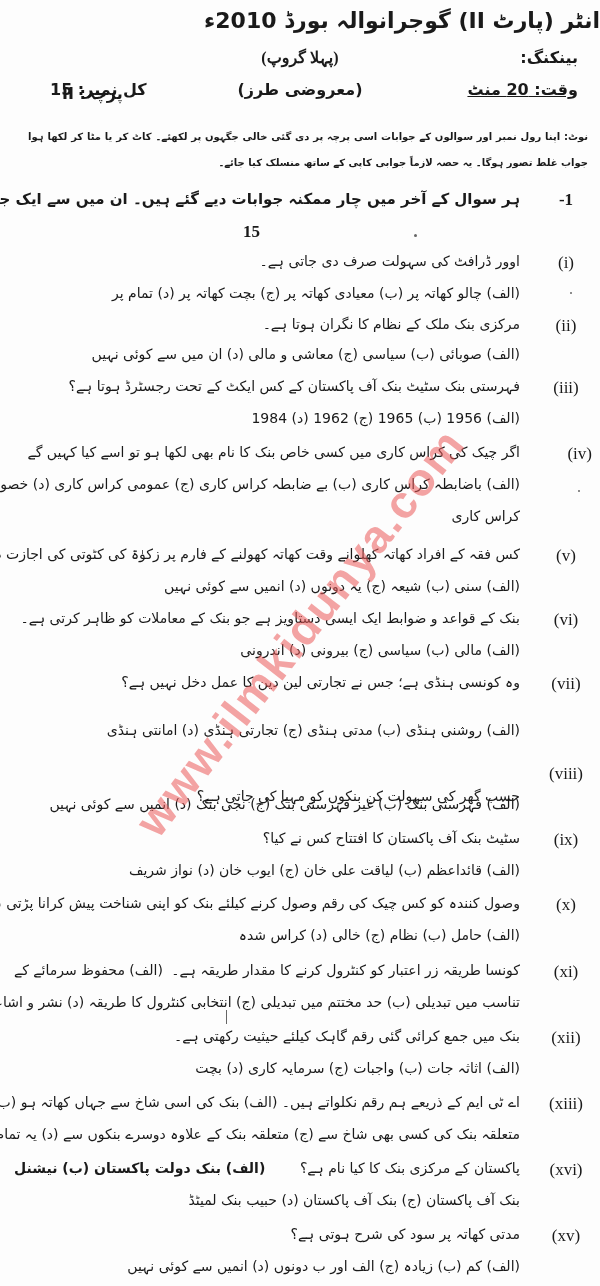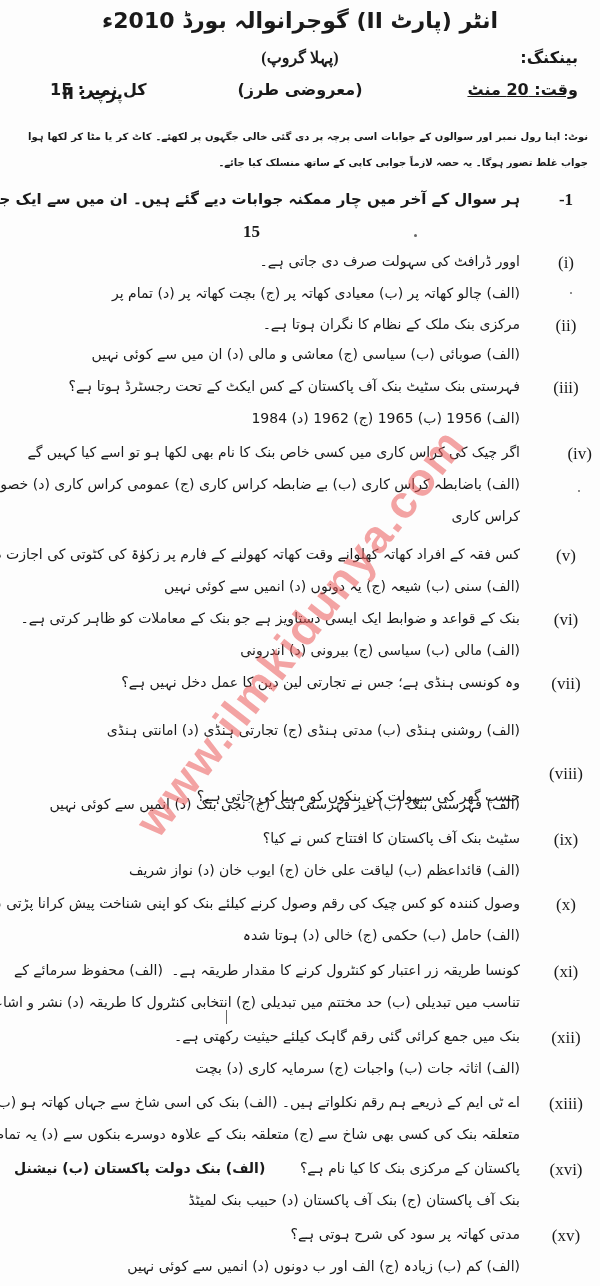--- a/index.html
+++ b/index.html
@@ -18,21 +18,21 @@
     .page {
       position: absolute;
       left: 0; top: 0;
       width: 600px; height: 1286px;
       background: #fdfdfd;
     }
     .title {
       position: absolute;
       top: 8px;
       left: 0; right: 0;
-      text-align: center;
+      text-align: right;
       font-size: 22px;
       font-weight: bold;
       direction: rtl;
       letter-spacing: 0;
     }
     .hdr-cell {
       position: absolute;
       font-size: 16px;
       font-weight: bold;
       direction: rtl;
@@ -163,21 +163,21 @@
   <div class="qnum" style="top:764px;">(viii)</div>
   <div class="line" style="top:788px;">حسب گھر کی سہولت کن بنکوں کو مہیا کی جاتی ہے؟</div>
   <div class="line" style="top:796px;">(الف) فہرستی بنک (ب) غیر فہرستی بنک (ج) نجی بنک (د) انمیں سے کوئی نہیں</div>
 
   <div class="qnum" style="top:830px;">(ix)</div>
   <div class="line" style="top:830px;">سٹیٹ بنک آف پاکستان کا افتتاح کس نے کیا؟</div>
   <div class="line" style="top:862px;">(الف) قائداعظم (ب) لیاقت علی خان (ج) ایوب خان (د) نواز شریف</div>
 
   <div class="qnum" style="top:895px;">(x)</div>
   <div class="line" style="top:895px;">وصول کنندہ کو کس چیک کی رقم وصول کرنے کیلئے بنک کو اپنی شناخت پیش کرانا پڑتی ہے۔</div>
-  <div class="line" style="top:927px;">(الف) حامل (ب) حکمی (ج) خالی (د) ہوتا شدہ</div>
+  <div class="line" style="top:927px;">(الف) حامل (ب) نظام (ج) خالی (د) کراس شدہ</div>
 
   <div class="qnum" style="top:962px;">(xi)</div>
   <div class="line" style="top:962px;">کونسا طریقہ زر اعتبار کو کنٹرول کرنے کا مقدار طریقہ ہے۔</div>
   <div class="line" style="top:962px; right:auto; left:14px;">(الف) محفوظ سرمائے کے</div>
   <div class="line" style="top:994px;">تناسب میں تبدیلی (ب) حد مختتم میں تبدیلی (ج) انتخابی کنٹرول کا طریقہ (د) نشر و اشاعت</div>
 
   <div class="qnum" style="top:1028px;">(xii)</div>
   <div class="line" style="top:1028px;">بنک میں جمع کرائی گئی رقم گاہک کیلئے حیثیت رکھتی ہے۔</div>
   <div class="line" style="top:1060px;">(الف) اثاثہ جات (ب) واجبات (ج) سرمایہ کاری (د) بچت</div>
 

